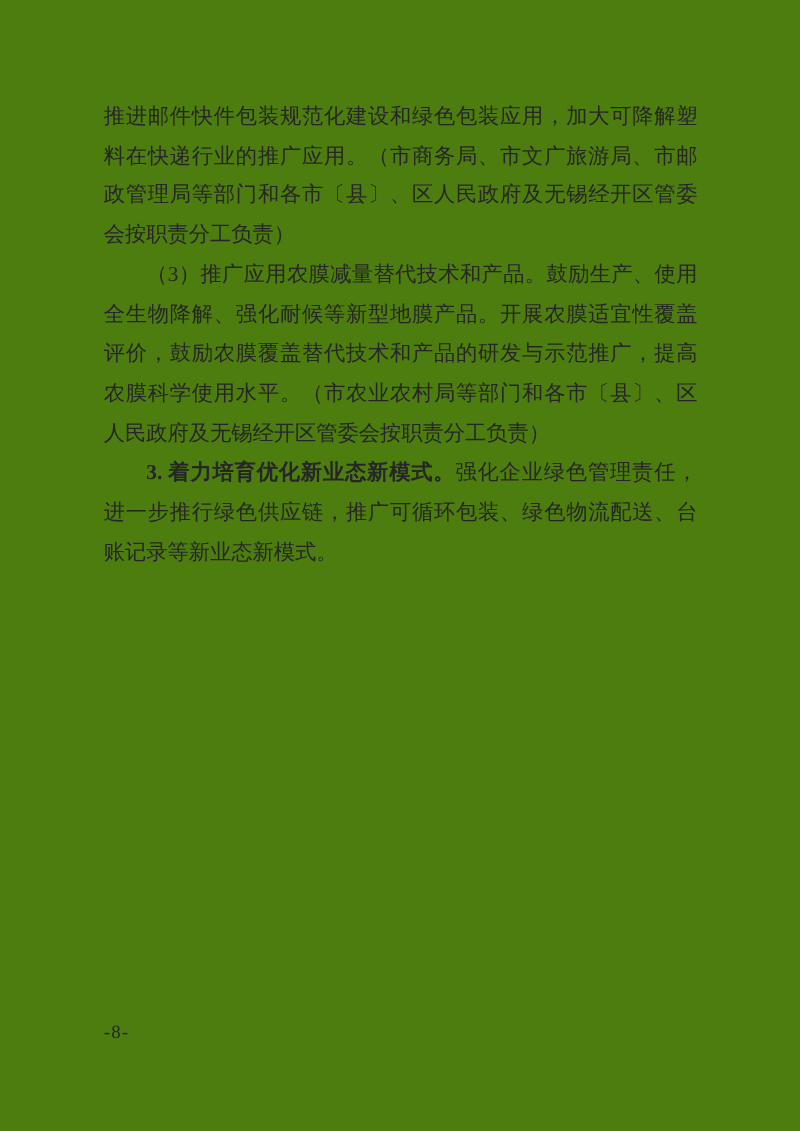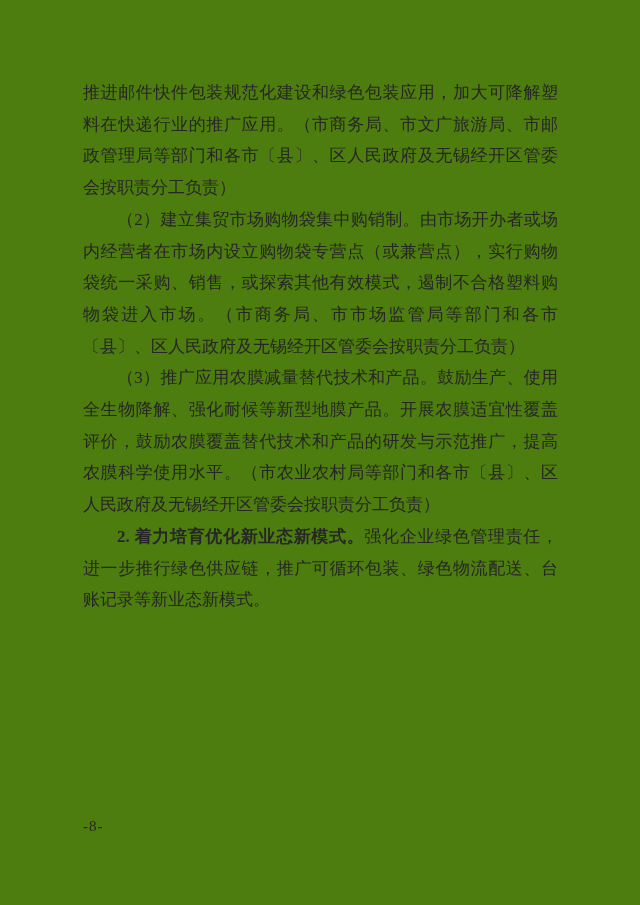--- a/index.html
+++ b/index.html
@@ -49,23 +49,22 @@
   }
 </style>
 </head>
 <body>
 
 <div class="page">
   <div class="content">
 
     <p class="para no-indent"><b class="bold-lead"></b><span>推进邮件快件包装规范化建设和绿色包装应用，加大可降解塑料在快递行业的推广应用。（市商务局、市文广旅游局、市邮政管理局等部门和各市〔县〕、区人民政府及无锡经开区管委会按职责分工负责）</span></p>
 
-    <p class="para"><b class="bold-lead"></b><span>（2）建立集贸市场购物袋集中购销制。由市场开办者或场内经营者在市场内设立购物袋专营点（或兼营点），实行购物袋统一采购、销售，或探索其他有效模式，遏制不合格塑料购物袋进入市场。（市商务局、市市场监管局等部门和各市〔县〕、区人民政府及无锡经开区管委会按职责分工负责）</span></p>
 
     <p class="para"><b class="bold-lead"></b><span>（3）推广应用农膜减量替代技术和产品。鼓励生产、使用全生物降解、强化耐候等新型地膜产品。开展农膜适宜性覆盖评价，鼓励农膜覆盖替代技术和产品的研发与示范推广，提高农膜科学使用水平。（市农业农村局等部门和各市〔县〕、区人民政府及无锡经开区管委会按职责分工负责）</span></p>
 
-    <p class="para"><b class="bold-lead">2. 着力培育优化新业态新模式。</b><span>强化企业绿色管理责任，进一步推行绿色供应链，推广可循环包装、绿色物流配送、台账记录等新业态新模式。</span></p>
+    <p class="para"><b class="bold-lead">3. 着力培育优化新业态新模式。</b><span>强化企业绿色管理责任，进一步推行绿色供应链，推广可循环包装、绿色物流配送、台账记录等新业态新模式。</span></p>
 
 
   </div>
 
   <div class="page-number">-8-</div>
 </div>
 
 </body></html>

